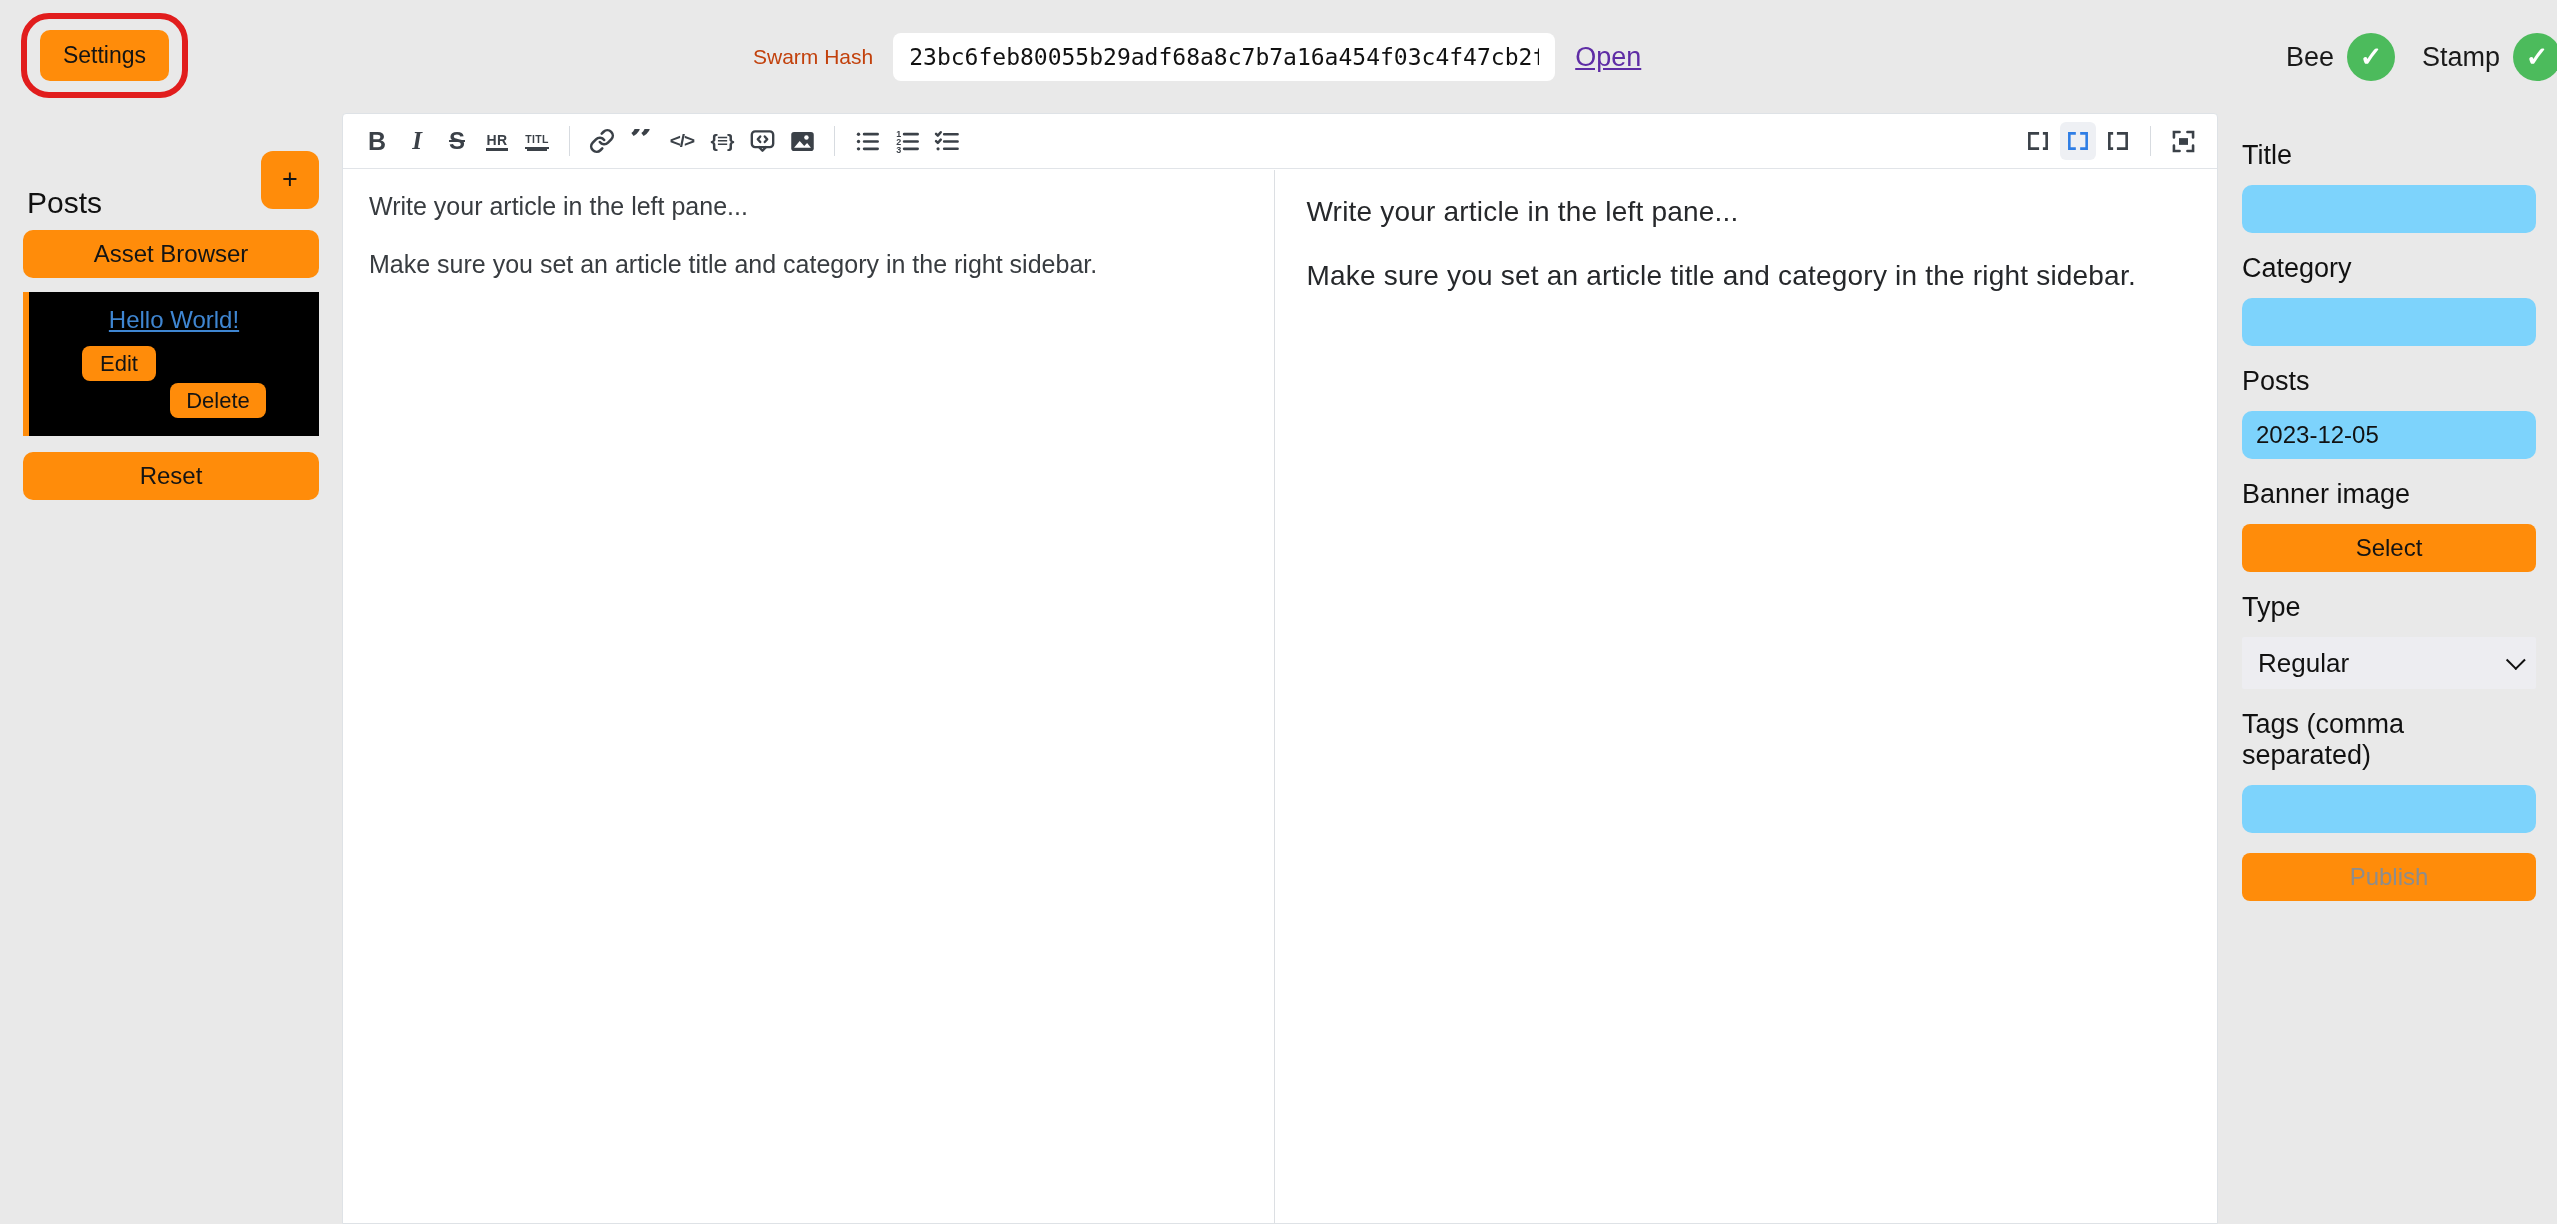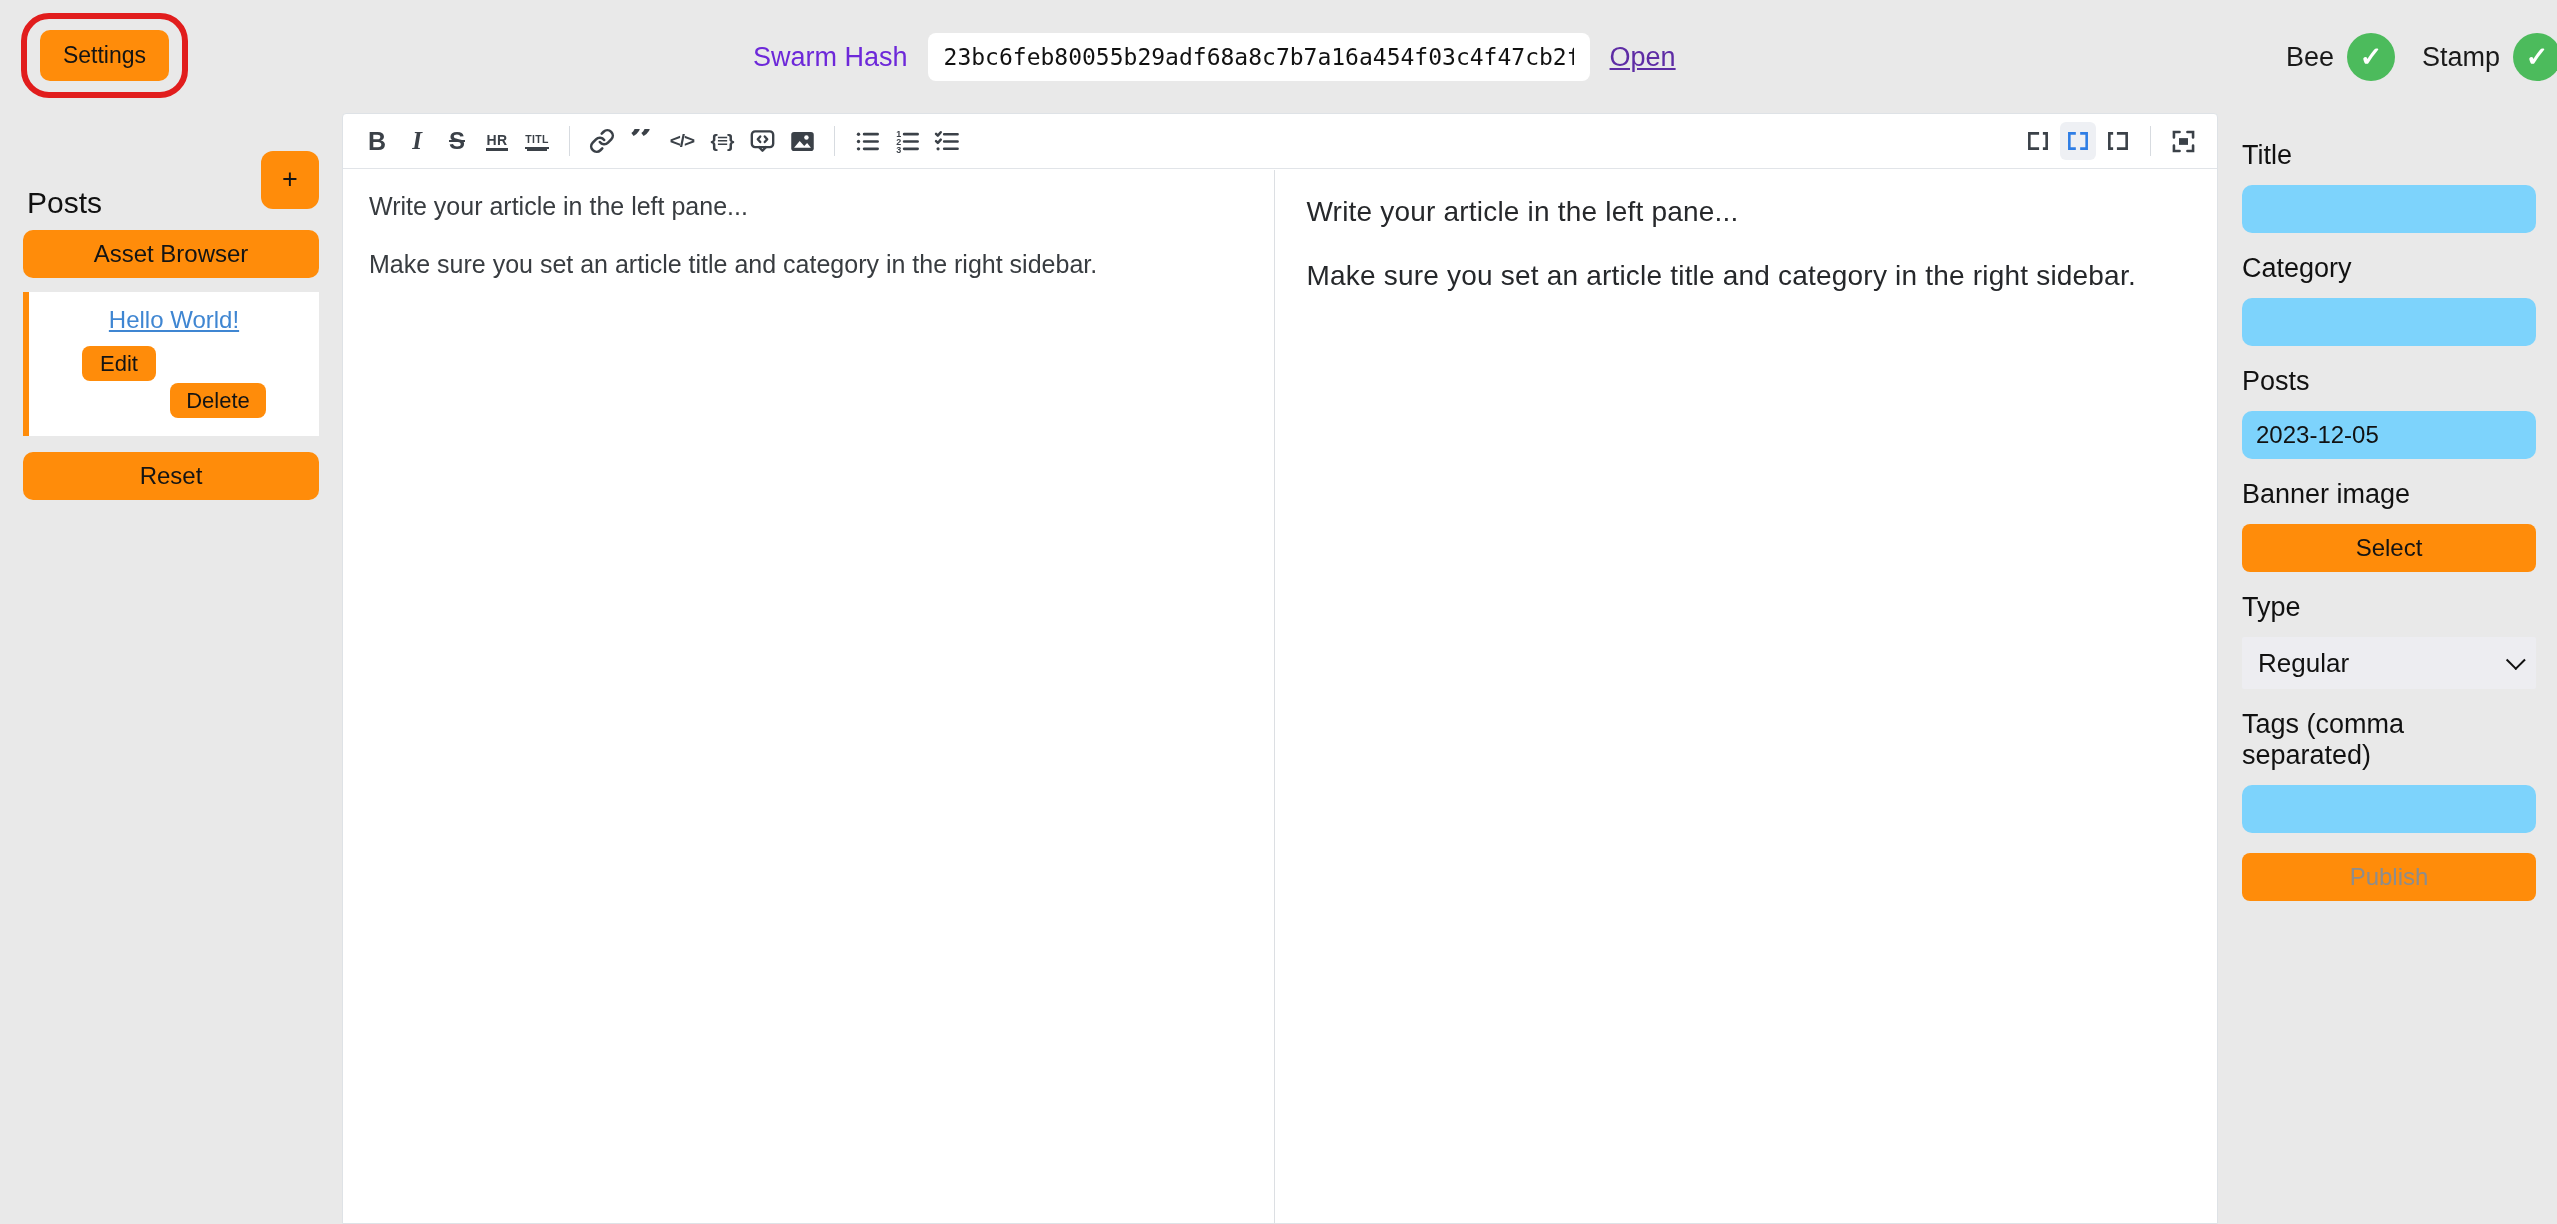--- a/index.html
+++ b/index.html
@@ -26,21 +26,21 @@
     border:6px solid #e11d1d; border-radius:28px; pointer-events:none;
   }
   .settings-btn {
     position:absolute; left:40px; top:30px; width:129px; height:51px;
     font-size:23px;
   }
   .header-center {
     position:absolute; left:753px; top:33px; height:48px;
     display:flex; align-items:center; gap:20px;
   }
-  .swarm-label { font-size:27px; color:#6d28d9; white-space:nowrap; }
+  .swarm-label { font-size:21px; color:#c2410c; white-space:nowrap; }
   .swarm-input {
     width:662px; height:48px; border:none; border-radius:8px;
     background:#ffffff; padding:0 16px;
     font-family:"DejaVu Sans Mono", monospace; font-size:23px; color:#111;
     outline:none;
   }
   .open-link { font-size:27px; color:#5e2ca5; text-decoration:underline; cursor:pointer; }
   .header-right {
     position:absolute; left:2286px; top:33px; height:48px;
     display:flex; align-items:center; gap:13px;
@@ -53,21 +53,21 @@
     display:flex; align-items:center; justify-content:center;
     font-size:27px; font-weight:bold;
   }
   
   .sidebar { position:absolute; left:23px; top:139px; width:296px; }
   .sidebar-head { display:flex; align-items:center; justify-content:space-between; }
   .posts-heading { font-size:30px; font-weight:500; color:#111; padding-left:4px;margin-top:47px; }
   .add-post-btn { width:58px; height:58px; border-radius:12px; font-size:27px; }
   .asset-browser-btn { margin-top:10px; width:100%; height:48px; border-radius:10px; font-size:24px; }
   .post-item {
-    margin-top:14px; background:#ffffff; border-left:6px solid #ff8c0a;
+    margin-top:14px; background:#000000; border-left:6px solid #ff8c0a;
     padding:14px 0 18px 0; text-align:center;
   }
   .post-link { font-size:24px; color:#3f86d2; text-decoration:underline; cursor:pointer; }
   .post-actions { margin-top:12px; display:flex; justify-content:center; gap:14px; }
   .edit-btn { width:74px; height:35px; border-radius:8px; font-size:22px; }
   .delete-btn { width:96px; height:35px; border-radius:8px; font-size:22px;margin-top:37px; }
   .reset-btn { margin-top:16px; width:100%; height:48px; border-radius:10px; font-size:24px; }
   
   .editor-wrap {
     position:absolute; left:342px; top:113px; width:1876px; height:1111px;

